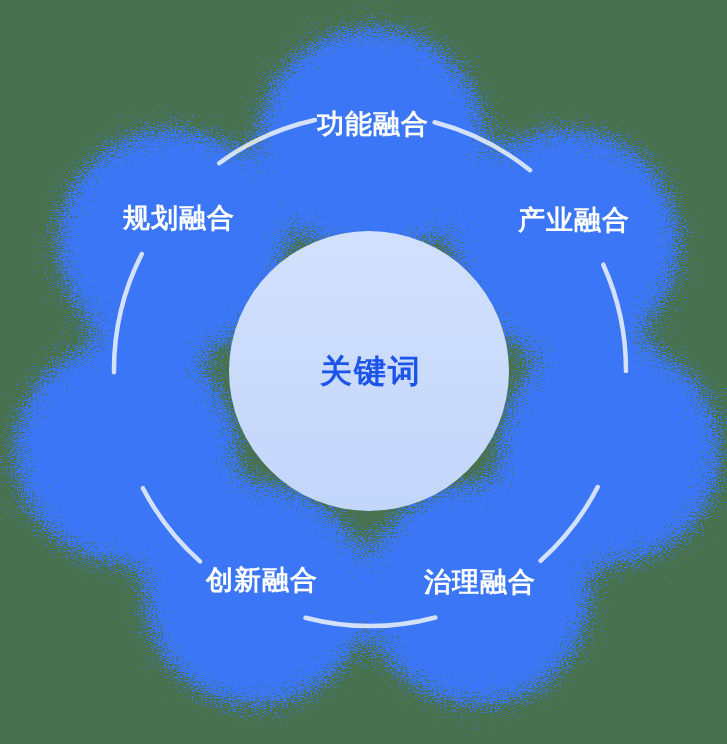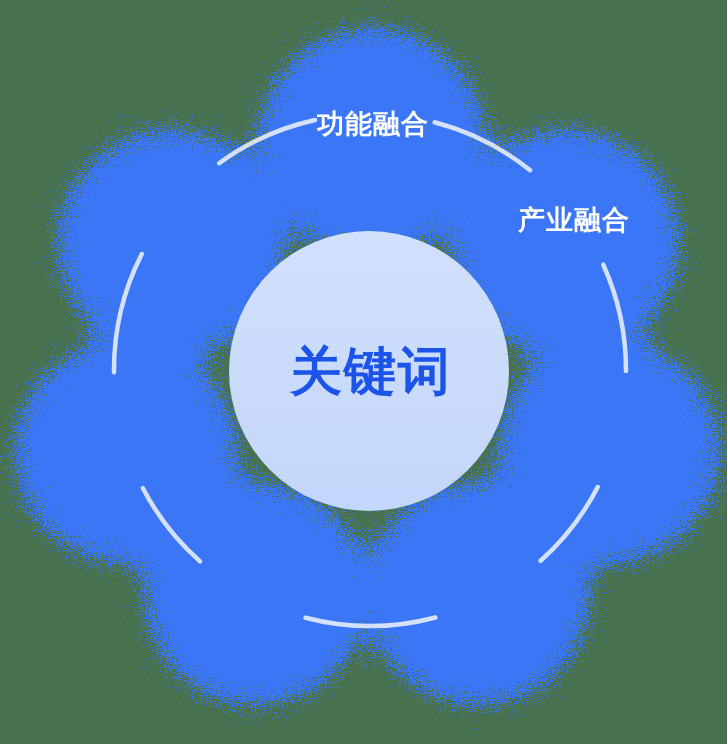--- a/index.html
+++ b/index.html
@@ -32,21 +32,21 @@
     white-space:nowrap;
     font-weight:700;
     user-select:none;
   }
   .petal-label{
     font-size:27px;
     letter-spacing:1px;
     color: var(--petal-text, #FFFFFF);
   }
   .center-label{
-    font-size:52px;
+    font-size:32px;
     letter-spacing:2px;
     color: var(--center-text, #1C54EA);
   }
 </style>
 </head>
 <body>
 
 <div class="stage">
 
   <svg width="727" height="744" viewBox="0 0 727 744">
@@ -90,16 +90,19 @@
       <path class="arc" d="M597.7,487.0 A256,256 0 0 1 540.6,560.8"></path>
       <path class="arc" d="M435.4,617.5 A256,256 0 0 1 305.5,617.7"></path>
       <path class="arc" d="M200.0,561.4 A256,256 0 0 1 142.9,488.2"></path>
       <path class="arc" d="M114.0,372.2 A256,256 0 0 1 141.8,254.0"></path>
       <path class="arc" d="M219.2,163.2 A256,256 0 0 1 315.0,120.0"></path>
     </g>
   </svg>
 
   <div class="label petal-label" style="left:574px; top:220px">产业融合</div>
   <div class="label petal-label" style="left:373px; top:124px">功能融合</div>
+  <div class="label petal-label" style="left:480px; top:582px">治理融合</div>
+  <div class="label petal-label" style="left:262px; top:580px">创新融合</div>
+  <div class="label petal-label" style="left:179px; top:218px">规划融合</div>
 
   <div class="label center-label" style="left:371px; top:372px">关键词</div>
 
 </div>
 
 </body></html>

